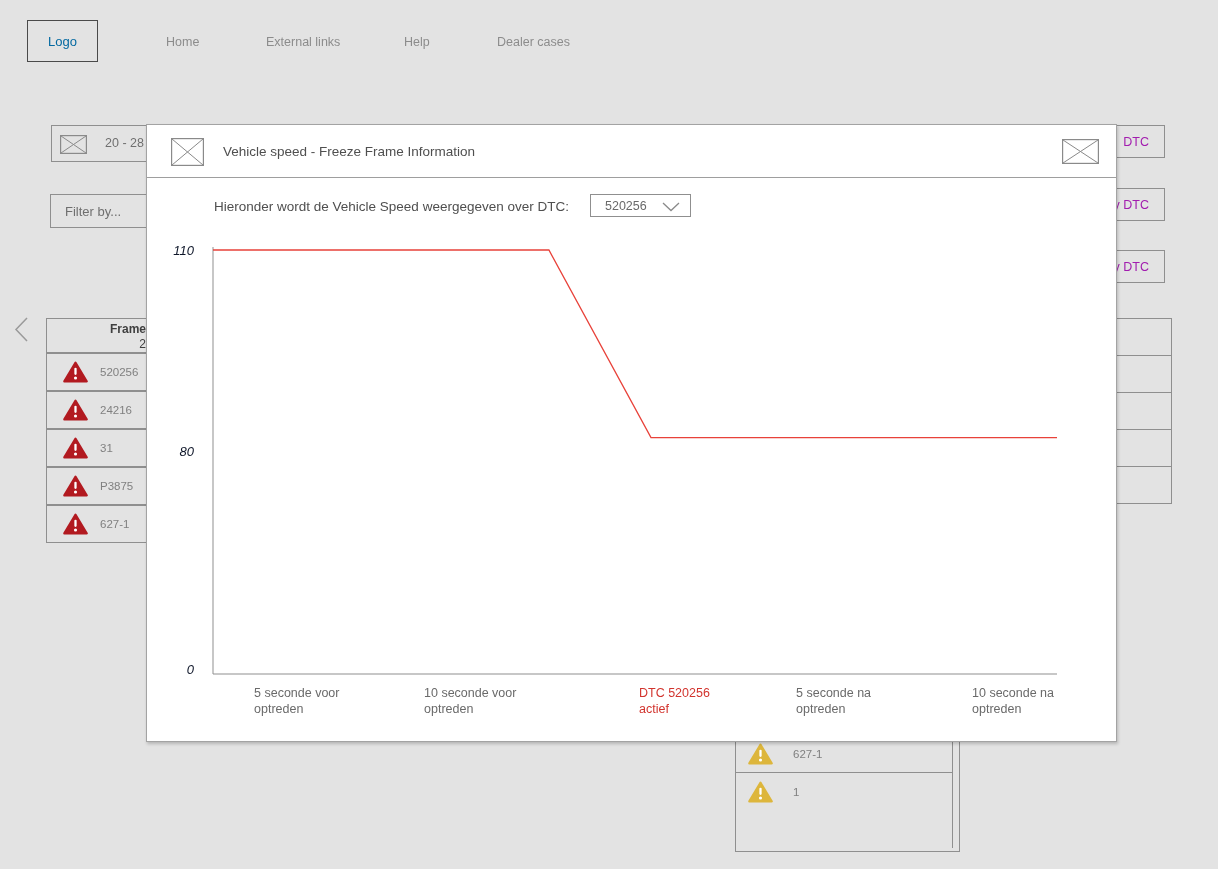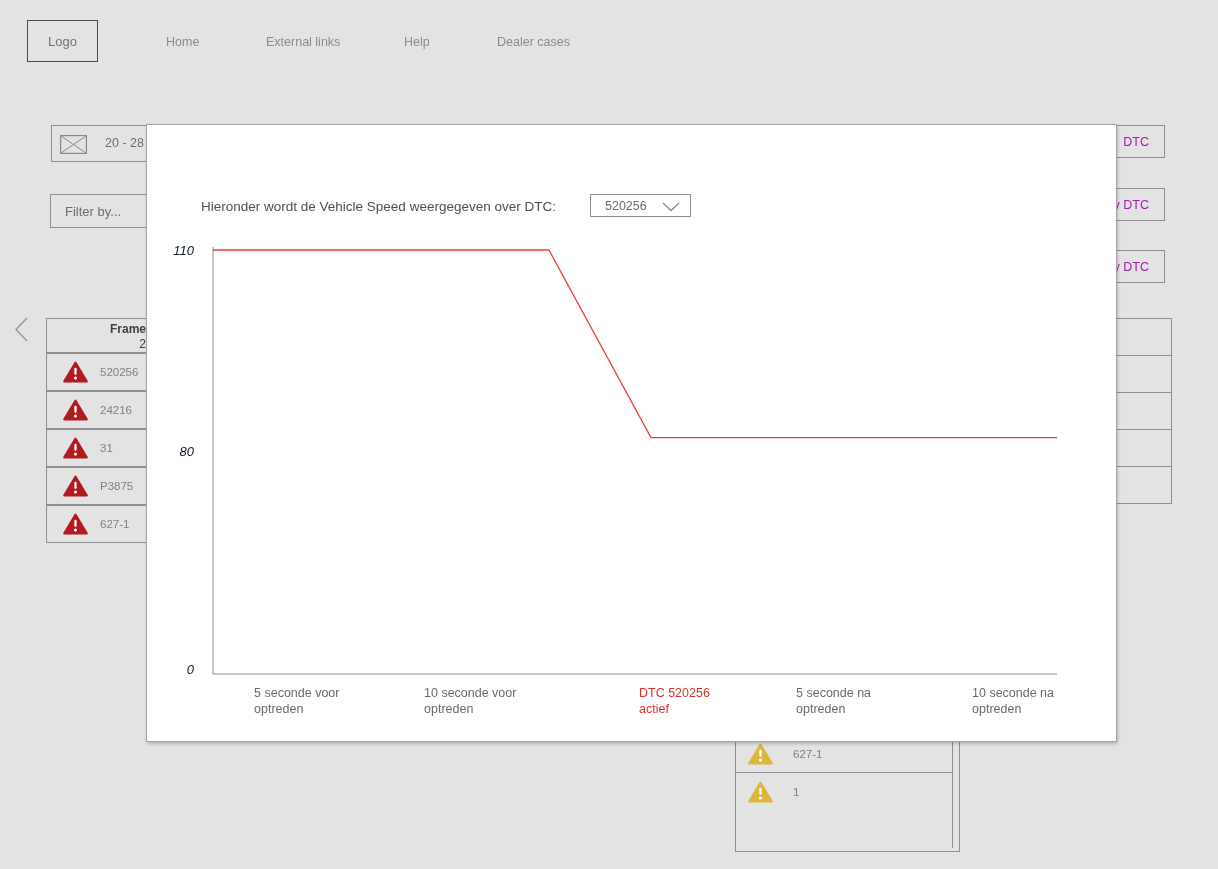--- a/index.html
+++ b/index.html
@@ -5,21 +5,21 @@
   * { margin:0; padding:0; box-sizing:border-box; }
   html,body { width:1218px; height:869px; }
   body { font-family:"Liberation Sans","DejaVu Sans",sans-serif; }
   .page { position:relative; width:1218px; height:869px; background:#e3e3e3; overflow:hidden; }
 
   .abs { position:absolute; }
   .box { position:absolute; border:1px solid #8f8f8f; background:#e3e3e3; }
 
   
   .logo-box { left:27px; top:20px; width:71px; height:42px; border:1px solid #4a4a4a; background:#e3e3e3;
-              display:flex; align-items:center; justify-content:center; font-size:13px; color:#737373; }
+              display:flex; align-items:center; justify-content:center; font-size:13px; color:#0369a1; }
   .nav-item { top:35px; font-size:12.5px; color:#8c8c8c; cursor:default; }
 
   
   .range-box { left:51px; top:125px; width:112px; height:37px; }
   .filter-box { left:50px; top:194px; width:100px; height:34px; font-size:13px; color:#6f6f6f;
                 display:flex; align-items:center; padding-left:14px; }
   .ph-icon { position:absolute; }
   .ph-icon rect { fill:none; stroke:#8a8a8a; stroke-width:1.2; }
   .ph-icon line { stroke:#8a8a8a; stroke-width:1; }
 
@@ -43,21 +43,21 @@
 
   .chev-left { left:12px; top:315px; }
   .chev-left polyline { fill:none; stroke:#9a9a9a; stroke-width:1.5; }
 
   
   .modal { position:absolute; left:146px; top:124px; width:971px; height:618px; background:#fff;
            border:1px solid #a3a3a3; box-shadow:1px 2px 3px rgba(0,0,0,0.2); z-index:10; }
   .modal-header { position:absolute; left:0; top:0; width:100%; height:53px; border-bottom:1px solid #9e9e9e; }
   .modal-title { position:absolute; left:76px; top:0; height:53px; display:flex; align-items:center;
                  font-size:13.5px; color:#4f4f4f; }
-  .subtitle { position:absolute; left:54px; top:74px; font-size:13.5px; color:#4f4f4f; }
+  .subtitle { position:absolute; left:67px; top:74px; font-size:13.5px; color:#4f4f4f; }
   .dropdown { position:absolute; left:443px; top:69px; width:101px; height:23px; border:1px solid #8f8f8f;
               background:#fff; display:flex; align-items:center; font-size:12.5px; color:#6a6a6a;
               padding-left:14px; cursor:pointer; }
   .dropdown svg { position:absolute; right:10px; top:7px; }
   .dropdown polyline { fill:none; stroke:#8a8a8a; stroke-width:1.3; }
 
   .chart-svg { position:absolute; left:0; top:0; }
   .ytick { position:absolute; left:0; width:47px; text-align:right; font-size:13px; color:#0f172a;
            transform:translateY(-50%);font-style:italic; }
   .xtick { position:absolute; top:560px; width:160px; font-size:12.5px; color:#6a6a6a;
@@ -161,20 +161,33 @@
       <svg class="tri tri-warn" width="25" height="22" viewBox="0 0 24 21">
           <polygon points="12,1.5 22.8,19.5 1.2,19.5"></polygon>
           <rect x="10.9" y="6.3" width="2.2" height="7" rx="1.1"></rect>
           <circle cx="12" cy="16.3" r="1.5"></circle>
         </svg>
       <span class="lbl">1</span>
     </div>
   </div>
 
   <div class="modal">
+    <div class="modal-header">
+      <svg class="ph-icon" style="left:24px;top:13px" width="33" height="28" viewBox="0 0 33 28">
+        <rect x="0.6" y="0.6" width="31.8" height="26.8"></rect>
+          <line x1="1" y1="1" x2="32" y2="27"></line>
+          <line x1="32" y1="1" x2="1" y2="27"></line>
+      </svg>
+      <div class="modal-title">Vehicle speed - Freeze Frame Information</div>
+      <svg class="ph-icon" style="left:915px;top:14px" width="37" height="25" viewBox="0 0 37 25">
+        <rect x="0.6" y="0.6" width="35.8" height="23.8"></rect>
+          <line x1="1" y1="1" x2="36" y2="24"></line>
+          <line x1="36" y1="1" x2="1" y2="24"></line>
+      </svg>
+    </div>
 
     <div class="subtitle">Hieronder wordt de Vehicle Speed weergegeven over DTC:</div>
     <div class="dropdown">
       <span>520256</span>
       <svg width="18" height="10" viewBox="0 0 18 10">
           <polyline points="1,1 9,8.5 17,1"></polyline>
         </svg>
     </div>
 
     <svg class="chart-svg" width="971" height="618" viewBox="0 0 971 618">

